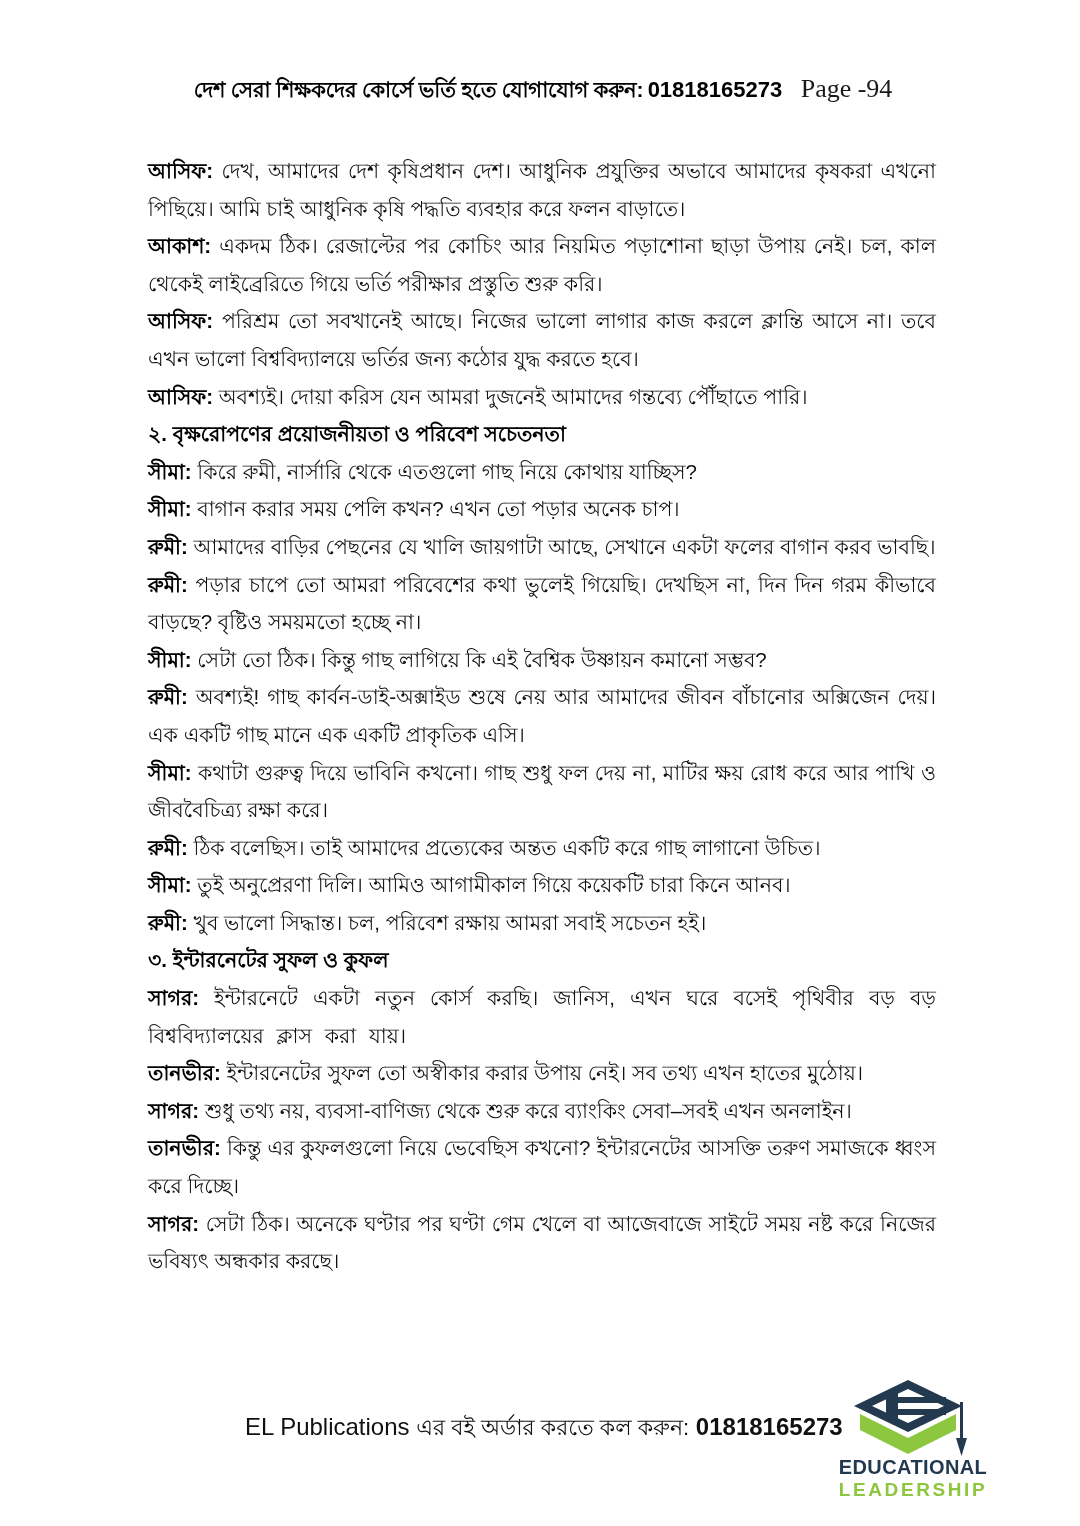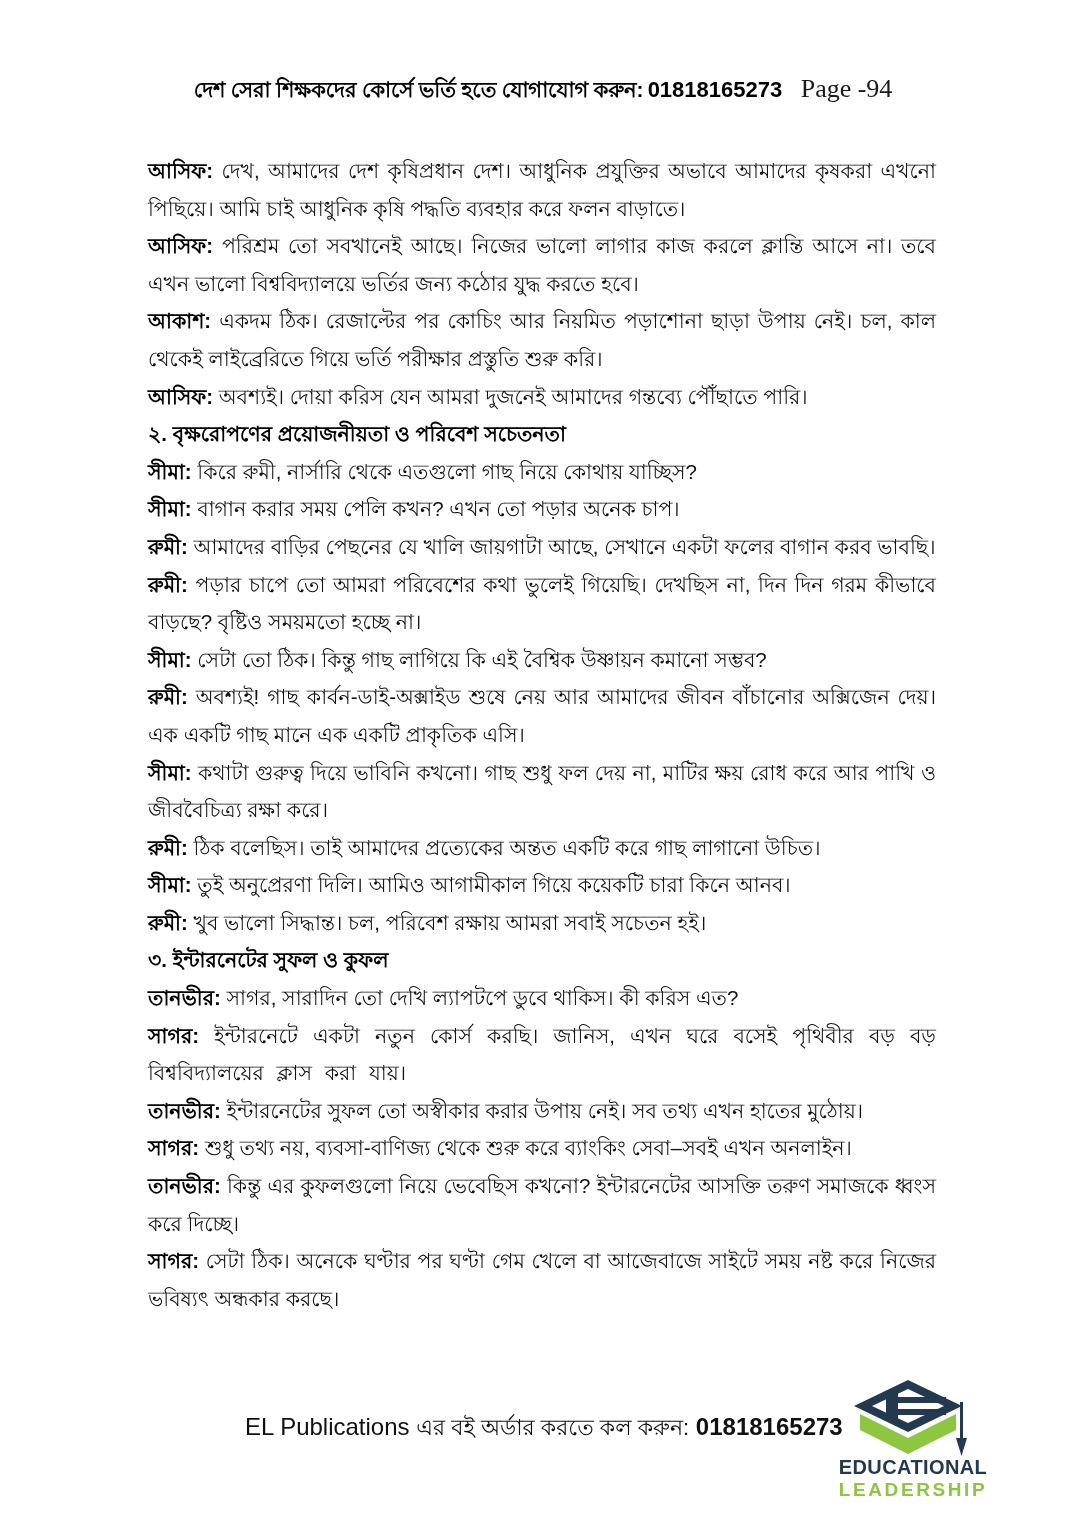--- a/index.html
+++ b/index.html
@@ -155,36 +155,35 @@
 <div class="page">
 
   <div class="page-header">
     <span class="header-bn">দেশ সেরা শিক্ষকদের কোর্সে ভর্তি হতে যোগাযোগ করুন:</span>
     <span class="header-phone">01818165273</span>
     <span class="header-page">Page -94</span>
   </div>
 
   <div class="body-col" id="body-col">
       <div class="dlg"><span class="speaker">আসিফ:</span> <span>দেখ, আমাদের দেশ কৃষিপ্রধান দেশ। আধুনিক প্রযুক্তির অভাবে আমাদের কৃষকরা এখনো পিছিয়ে। আমি চাই আধুনিক কৃষি পদ্ধতি ব্যবহার করে ফলন বাড়াতে।</span></div>
+      <div class="dlg"><span class="speaker">আকাশ:</span> <span>একদম ঠিক। রেজাল্টের পর কোচিং আর নিয়মিত পড়াশোনা ছাড়া উপায় নেই। চল, কাল থেকেই লাইব্রেরিতে গিয়ে ভর্তি পরীক্ষার প্রস্তুতি শুরু করি।</span></div>
       <div class="dlg"><span class="speaker">আসিফ:</span> <span>পরিশ্রম তো সবখানেই আছে। নিজের ভালো লাগার কাজ করলে ক্লান্তি আসে না। তবে এখন ভালো বিশ্ববিদ্যালয়ে ভর্তির জন্য কঠোর যুদ্ধ করতে হবে।</span></div>
-      <div class="dlg"><span class="speaker">আকাশ:</span> <span>একদম ঠিক। রেজাল্টের পর কোচিং আর নিয়মিত পড়াশোনা ছাড়া উপায় নেই। চল, কাল থেকেই লাইব্রেরিতে গিয়ে ভর্তি পরীক্ষার প্রস্তুতি শুরু করি।</span></div>
       <div class="dlg"><span class="speaker">আসিফ:</span> <span>অবশ্যই। দোয়া করিস যেন আমরা দুজনেই আমাদের গন্তব্যে পৌঁছাতে পারি।</span></div>
       <div class="sec-head">২. বৃক্ষরোপণের প্রয়োজনীয়তা ও পরিবেশ সচেতনতা</div>
       <div class="dlg"><span class="speaker">সীমা:</span> <span>কিরে রুমী, নার্সারি থেকে এতগুলো গাছ নিয়ে কোথায় যাচ্ছিস?</span></div>
       <div class="dlg"><span class="speaker">সীমা:</span> <span>বাগান করার সময় পেলি কখন? এখন তো পড়ার অনেক চাপ।</span></div>
       <div class="dlg"><span class="speaker">রুমী:</span> <span>আমাদের বাড়ির পেছনের যে খালি জায়গাটা আছে, সেখানে একটা ফলের বাগান করব ভাবছি।</span></div>
       <div class="dlg"><span class="speaker">রুমী:</span> <span>পড়ার চাপে তো আমরা পরিবেশের কথা ভুলেই গিয়েছি। দেখছিস না, দিন দিন গরম কীভাবে বাড়ছে? বৃষ্টিও সময়মতো হচ্ছে না।</span></div>
       <div class="dlg"><span class="speaker">সীমা:</span> <span>সেটা তো ঠিক। কিন্তু গাছ লাগিয়ে কি এই বৈশ্বিক উষ্ণায়ন কমানো সম্ভব?</span></div>
       <div class="dlg"><span class="speaker">রুমী:</span> <span>অবশ্যই! গাছ কার্বন-ডাই-অক্সাইড শুষে নেয় আর আমাদের জীবন বাঁচানোর অক্সিজেন দেয়। এক একটি গাছ মানে এক একটি প্রাকৃতিক এসি।</span></div>
       <div class="dlg"><span class="speaker">সীমা:</span> <span>কথাটা গুরুত্ব দিয়ে ভাবিনি কখনো। গাছ শুধু ফল দেয় না, মাটির ক্ষয় রোধ করে আর পাখি ও জীববৈচিত্র্য রক্ষা করে।</span></div>
       <div class="dlg"><span class="speaker">রুমী:</span> <span>ঠিক বলেছিস। তাই আমাদের প্রত্যেকের অন্তত একটি করে গাছ লাগানো উচিত।</span></div>
       <div class="dlg"><span class="speaker">সীমা:</span> <span>তুই অনুপ্রেরণা দিলি। আমিও আগামীকাল গিয়ে কয়েকটি চারা কিনে আনব।</span></div>
       <div class="dlg"><span class="speaker">রুমী:</span> <span>খুব ভালো সিদ্ধান্ত। চল, পরিবেশ রক্ষায় আমরা সবাই সচেতন হই।</span></div>
       <div class="sec-head">৩. ইন্টারনেটের সুফল ও কুফল</div>
-      <div class="dlg"><span class="speaker">তানভীর:</span> <span>সাগর, সারাদিন তো দেখি ল্যাপটপে ডুবে থাকিস। কী করিস এত?</span></div>
       <div class="dlg wide"><span class="speaker">সাগর:</span> <span>ইন্টারনেটে একটা নতুন কোর্স করছি। জানিস, এখন ঘরে বসেই পৃথিবীর বড় বড় বিশ্ববিদ্যালয়ের ক্লাস করা যায়।</span></div>
       <div class="dlg"><span class="speaker">তানভীর:</span> <span>ইন্টারনেটের সুফল তো অস্বীকার করার উপায় নেই। সব তথ্য এখন হাতের মুঠোয়।</span></div>
       <div class="dlg"><span class="speaker">সাগর:</span> <span>শুধু তথ্য নয়, ব্যবসা-বাণিজ্য থেকে শুরু করে ব্যাংকিং সেবা–সবই এখন অনলাইন।</span></div>
       <div class="dlg"><span class="speaker">তানভীর:</span> <span>কিন্তু এর কুফলগুলো নিয়ে ভেবেছিস কখনো? ইন্টারনেটের আসক্তি তরুণ সমাজকে ধ্বংস করে দিচ্ছে।</span></div>
       <div class="dlg"><span class="speaker">সাগর:</span> <span>সেটা ঠিক। অনেকে ঘণ্টার পর ঘণ্টা গেম খেলে বা আজেবাজে সাইটে সময় নষ্ট করে নিজের ভবিষ্যৎ অন্ধকার করছে।</span></div>
     </div>
 
   <div class="footer">
     <div class="footer-text">
       <span class="en">EL Publications</span>

